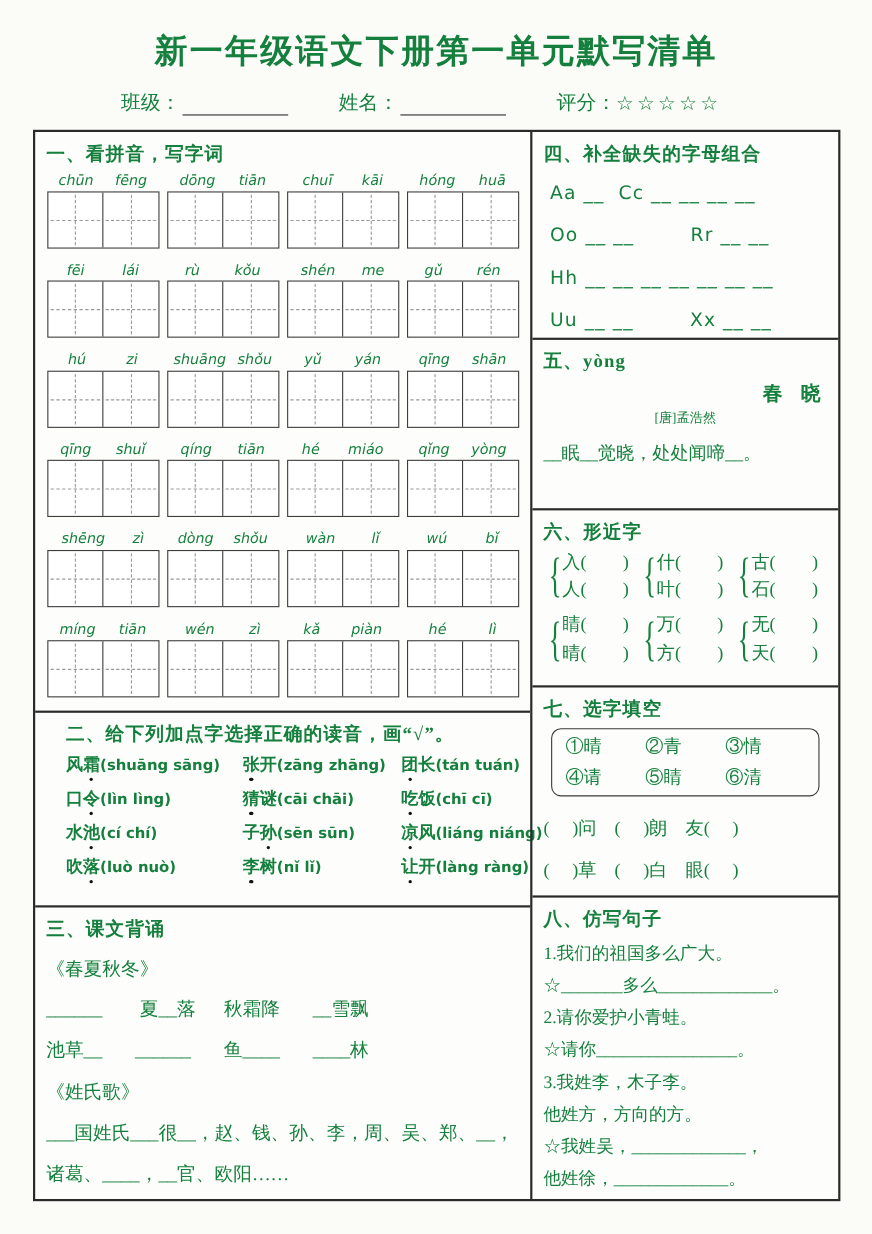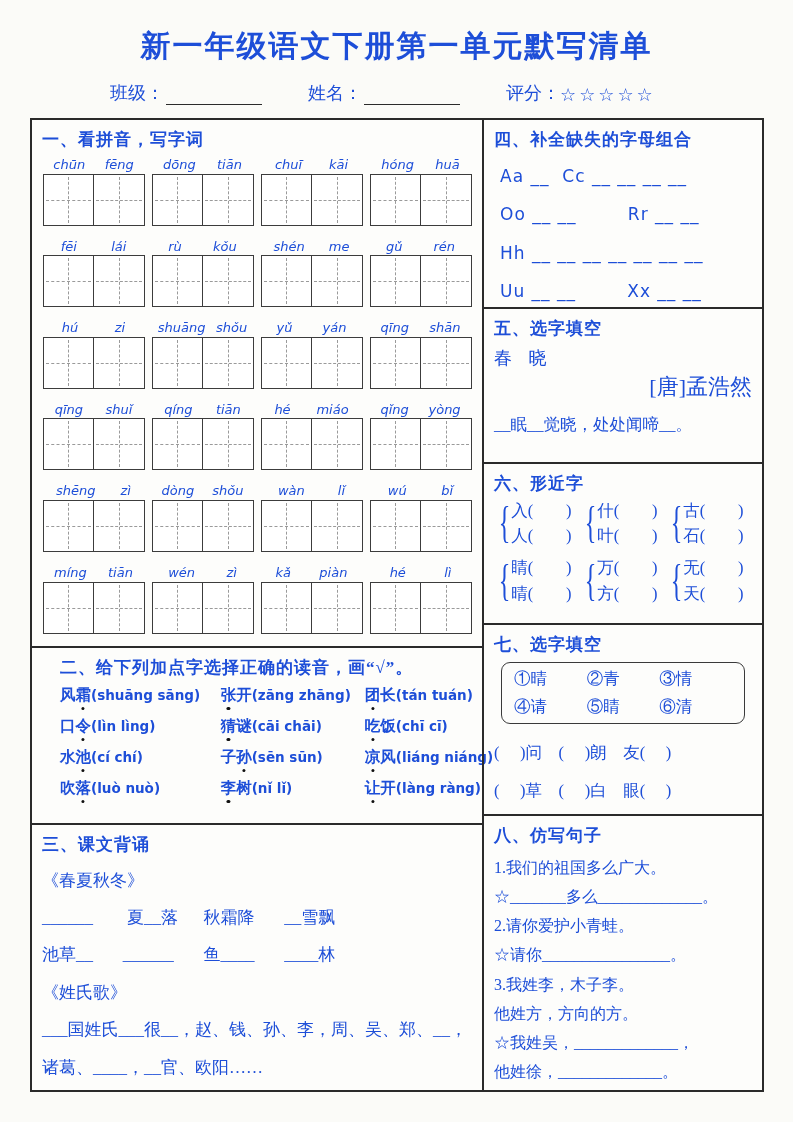--- a/index.html
+++ b/index.html
@@ -1,18 +1,18 @@
 <!DOCTYPE html>
 <html><head>
 <meta charset="utf-8">
 <style>
   html,body{margin:0;padding:0;background:#e8e8e8;}
   .page{
     position:relative;width:793px;height:1122px;margin:0 auto;
-    background:#fbfbf8;color:#1d4ed8;overflow:hidden;
+    background:#fbfbf8;color:#15803d;overflow:hidden;
     font-family:"Liberation Serif", serif;
   }
   
   .title{
     text-align:center;font-size:30px;font-weight:900;letter-spacing:2px;
     padding-top:26px;margin:0 0 14px 0;
   }
   .meta{
     display:flex;align-items:flex-end;gap:46px;
     margin:0 0 10px 110px;font-size:18px;
@@ -74,22 +74,22 @@
   
   .s3 .line{font-size:17px;line-height:2.2;}
   
   .s4{height:187px;}
   .s4 .line{
     font-family:"DejaVu Sans",sans-serif;font-size:17px;line-height:2.25;
     letter-spacing:1px;margin-left:6px;
   }
   
   .s5{height:172px;}
-  .poem-title{text-align:left;font-size:18px;font-weight:400;letter-spacing:6px;margin:4px 0 2px 0;}
-  .poem-author{text-align:right;font-size:22px;margin:2px 0 6px 0;}
+  .poem-title{text-align:right;font-size:18px;font-weight:700;letter-spacing:6px;margin:4px 0 2px 0;}
+  .poem-author{text-align:center;font-size:12px;margin:2px 0 6px 0;}
   .s5 .line{font-size:16.5px;line-height:2.0;}
   
   .s6{height:180px;}
   .fjz-grid{display:grid;grid-template-columns:1fr 1fr 1fr;row-gap:12px;margin-top:4px;}
   .fjz-group{display:flex;align-items:center;}
   .brace{
     font-size:44px;font-weight:400;line-height:1;
     transform:scaleX(.55);display:inline-block;margin-right:-4px;
   }
   .fjz-col{display:flex;flex-direction:column;gap:6px;}
@@ -488,21 +488,21 @@
 
             <div class="line">Oo __ __        Rr __ __</div>
 
             <div class="line">Hh __ __ __ __ __ __ __</div>
 
             <div class="line">Uu __ __        Xx __ __</div>
           </div>
       </section>
 
       <section class="s5">
-        <div class="sec-title">五、选字填空</div>
+        <div class="sec-title">五、yòng</div>
         <div class="poem-title">春 晓</div>
         <div class="poem-author">[唐]孟浩然</div>
         <div>
 
             <div class="line">__眠__觉晓，处处闻啼__。</div>
 
           </div>
       </section>
 
       <section class="s6">

